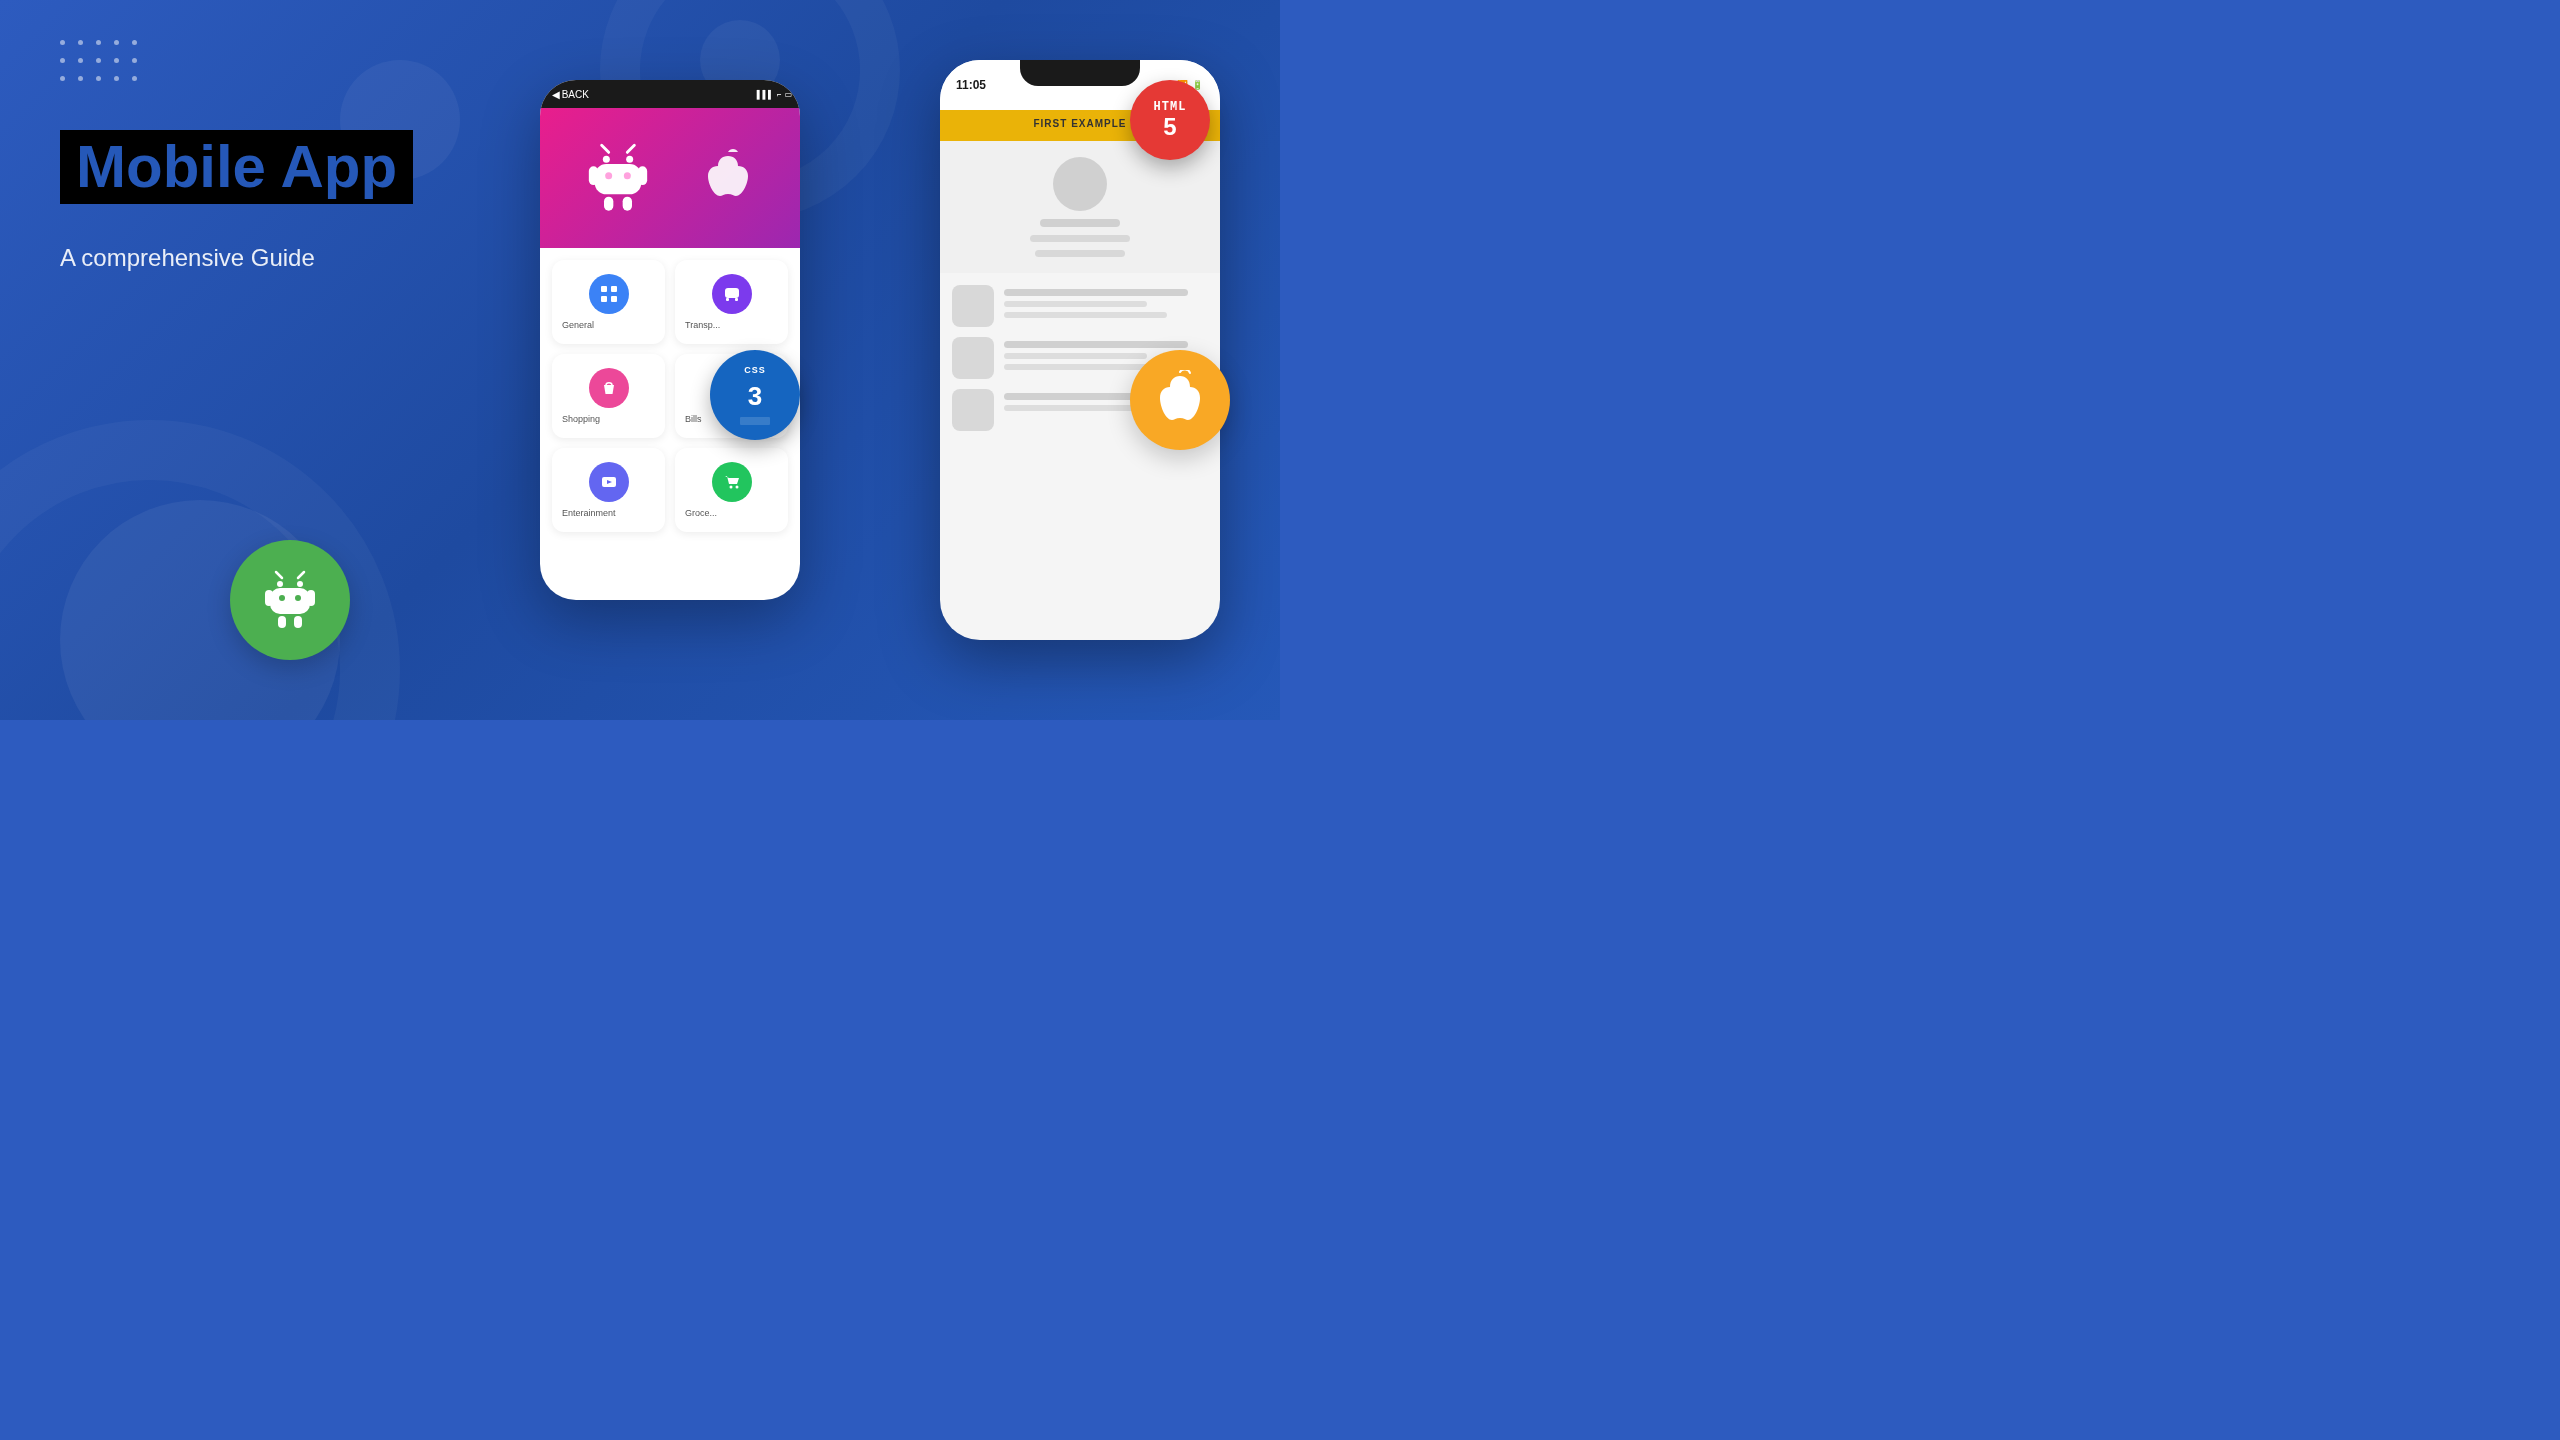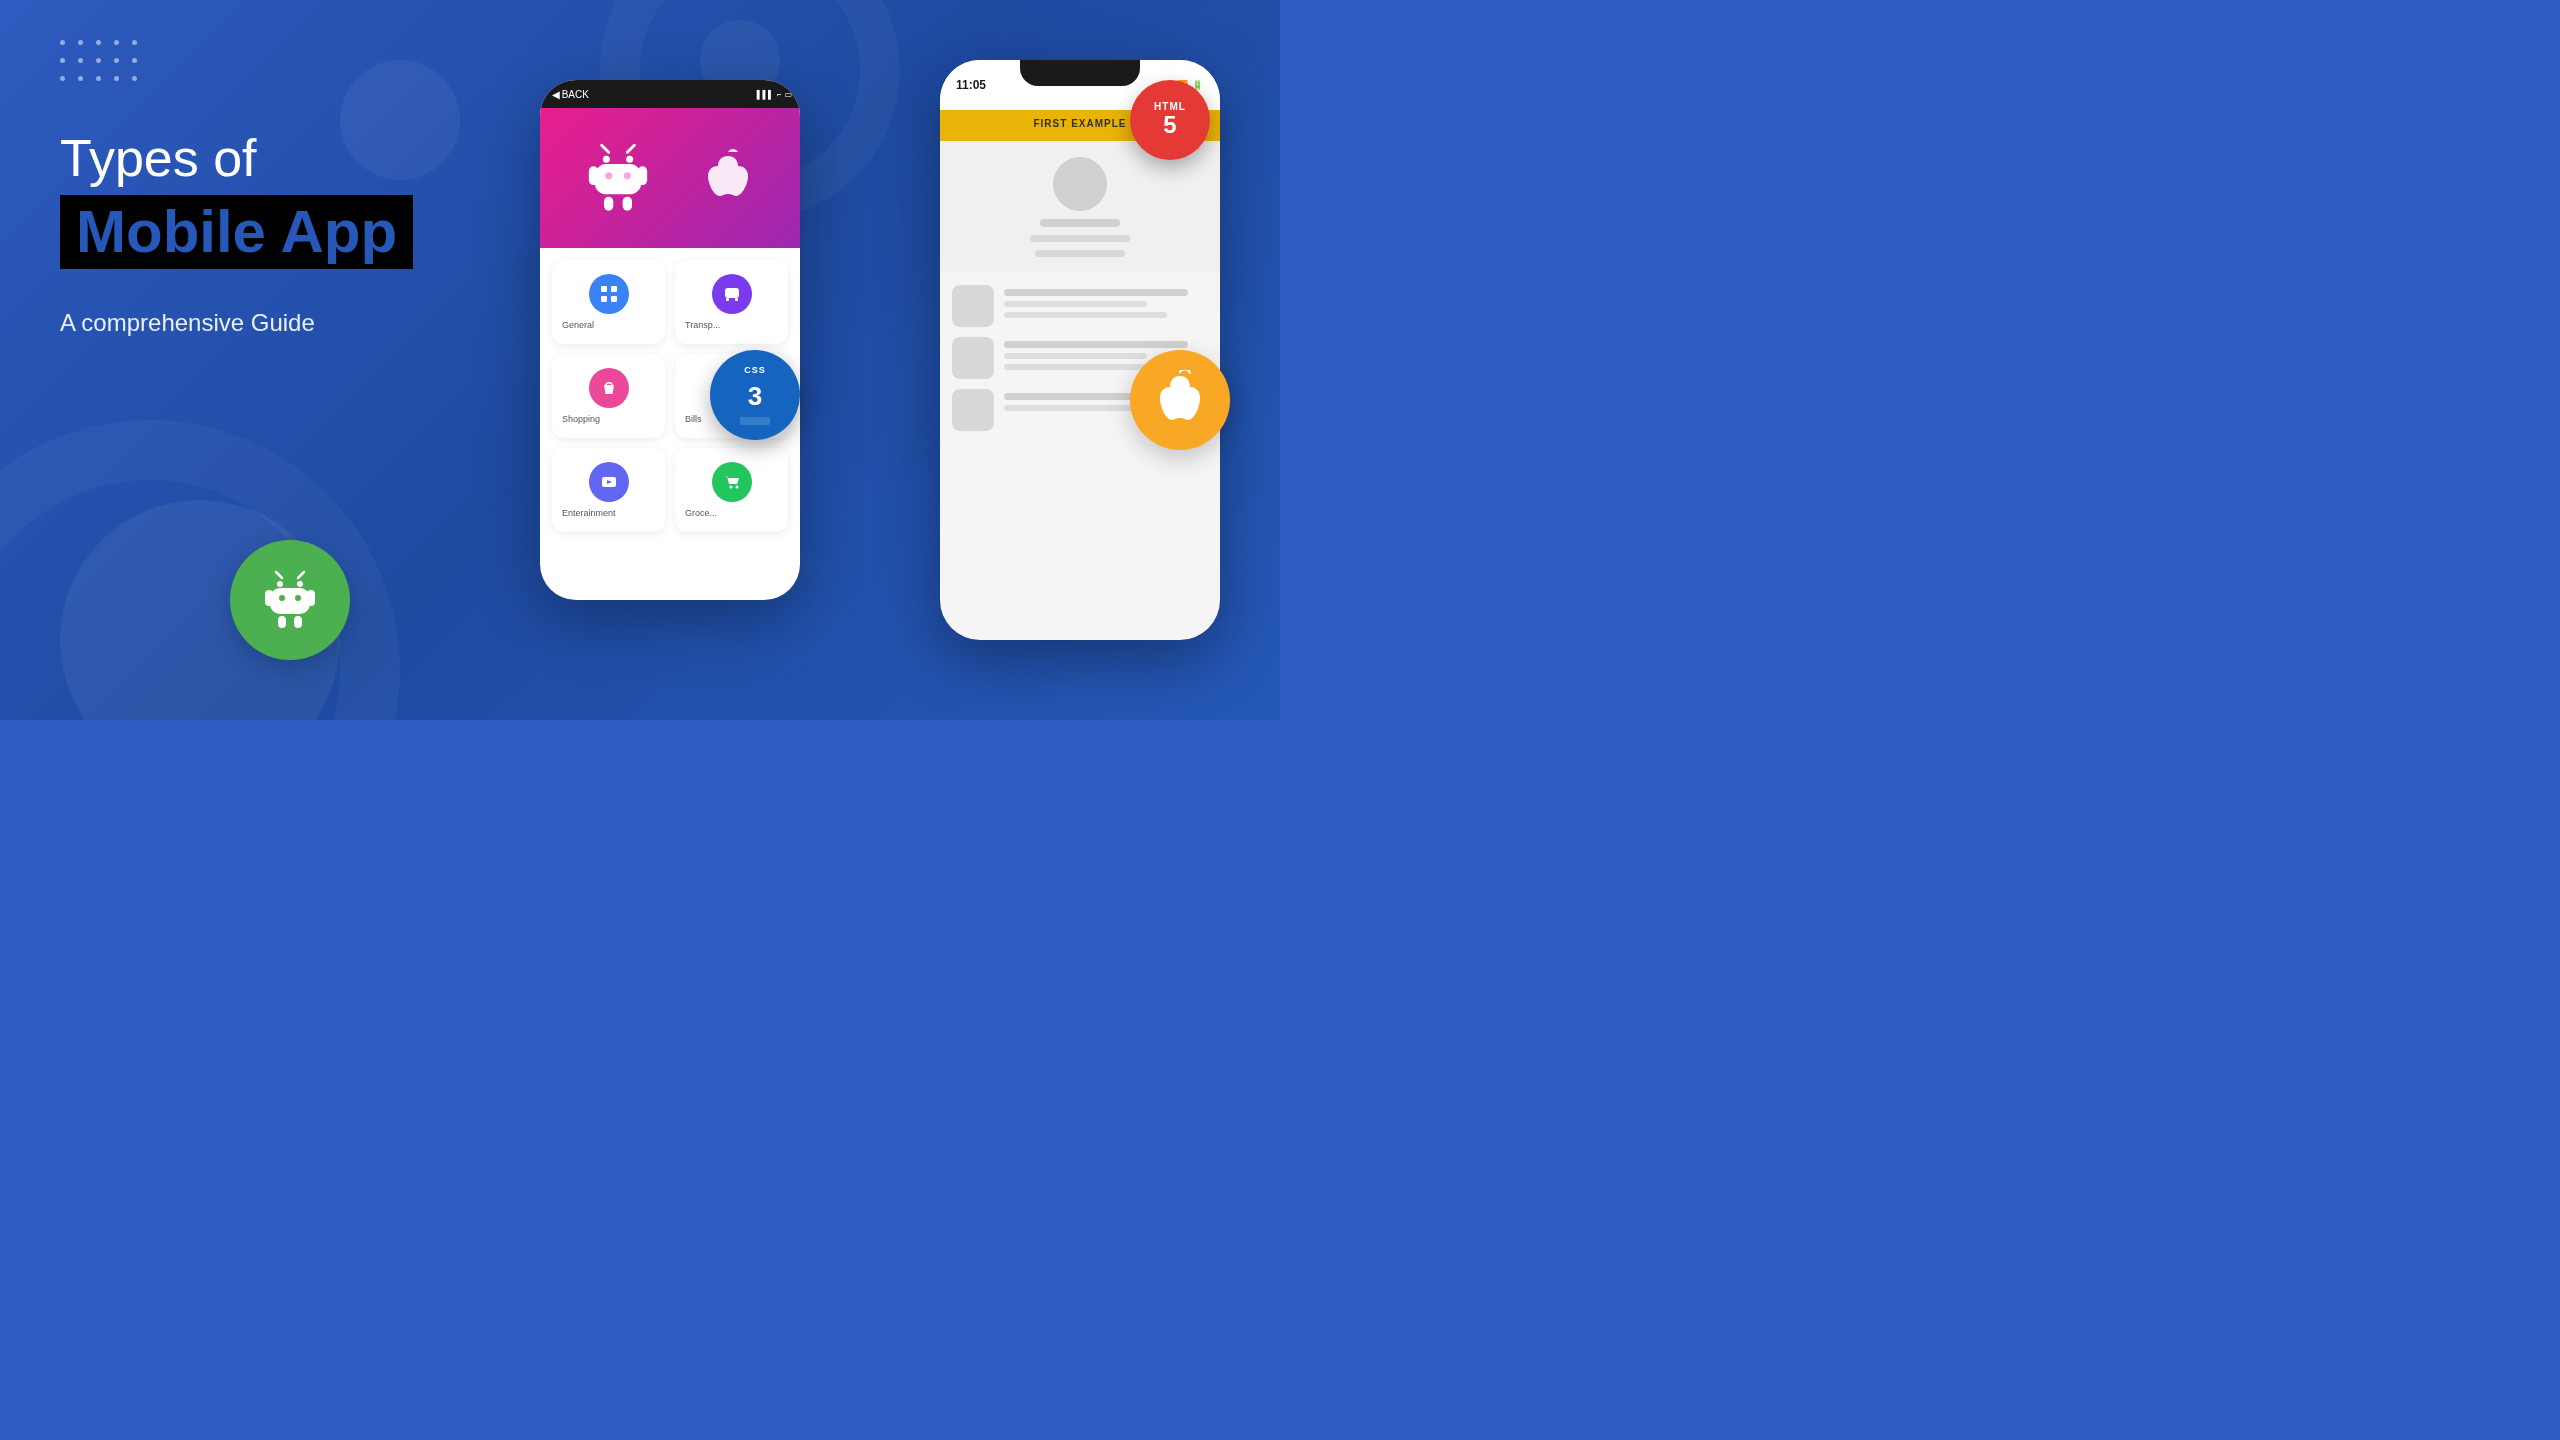--- a/index.html
+++ b/index.html
@@ -355,21 +355,20 @@
     <div class="dot"></div>
     <div class="dot"></div>
   <div class="dot"></div>
     <div class="dot"></div>
     <div class="dot"></div>
     <div class="dot"></div>
     <div class="dot"></div>
 </div>
 
 <div class="left-content">
-  <div class="title-line1">Types of</div>
   <div class="title-highlight">
     <span>Mobile App</span>
   </div>
   <div class="subtitle">A comprehensive Guide</div>
 </div>
 
 <div class="android-circle">
   <svg width="60" height="60" viewBox="0 0 60 60" fill="white">
     <circle cx="20" cy="14" r="3"></circle>
     <circle cx="40" cy="14" r="3"></circle>
@@ -547,17 +546,17 @@
   </div>
 
   <div class="apple-circle">
     <svg width="50" height="60" viewBox="0 0 50 60" fill="white">
       <path d="M25 6 C19 6 15 10 15 17 C9 17 5 21 5 28 C5 37 11 50 17 50 C19 50 21 48 25 48 C29 48 31 50 33 50 C39 50 45 37 45 28 C45 21 41 17 35 17 C35 10 31 6 25 6Z"></path>
       <path d="M25 2 C27 -2 34 -1 35 3" stroke="white" stroke-width="2" fill="none" stroke-linecap="round"></path>
     </svg>
   </div>
 
   <div class="html-badge">
-    <div style="font-size:10px;font-weight:700;letter-spacing:1px;color:white;">HTML</div>
+    <div style="font-size:12px;font-weight:700;letter-spacing:1px;color:white;font-family:Liberation Mono, monospace;">HTML</div>
     <div style="font-size:24px;font-weight:900;color:white;line-height:1.1;">5</div>
   </div>
 
 </div>
 
 </body></html>

